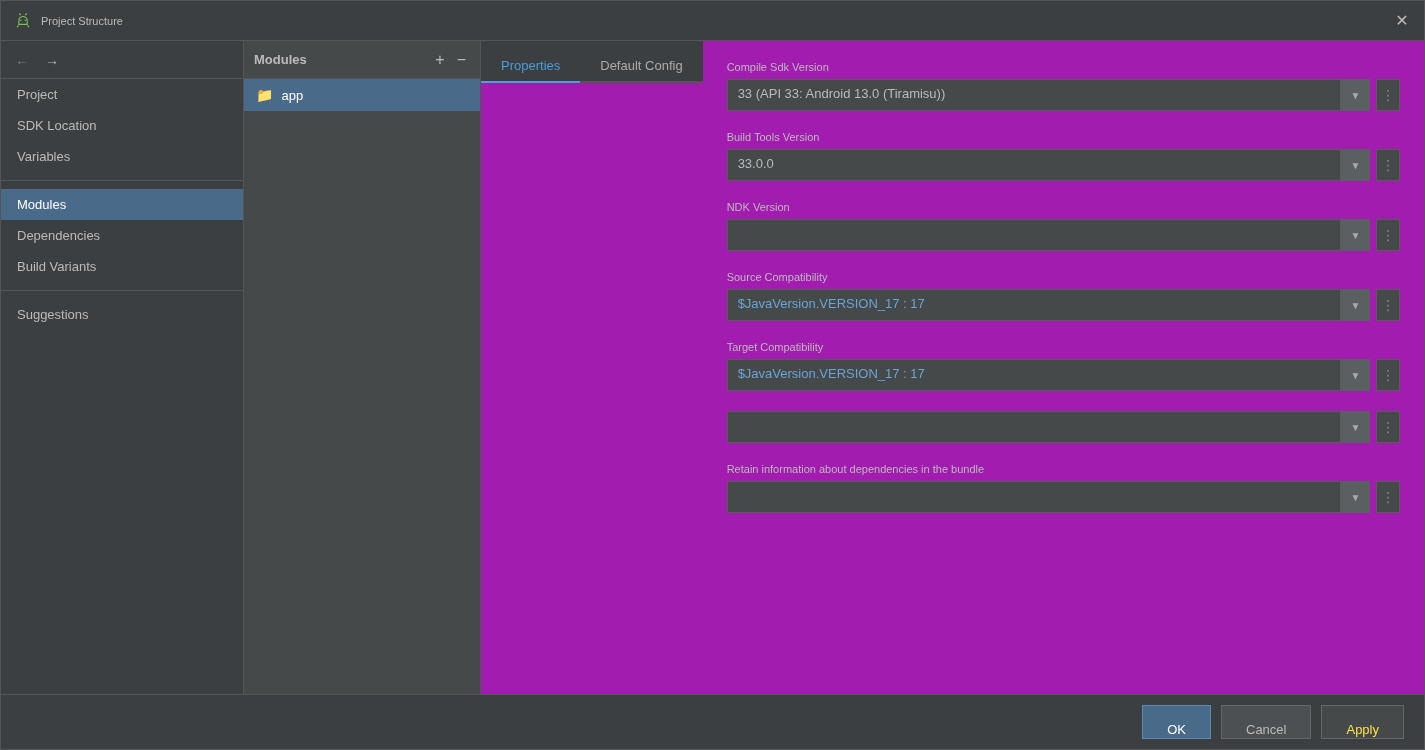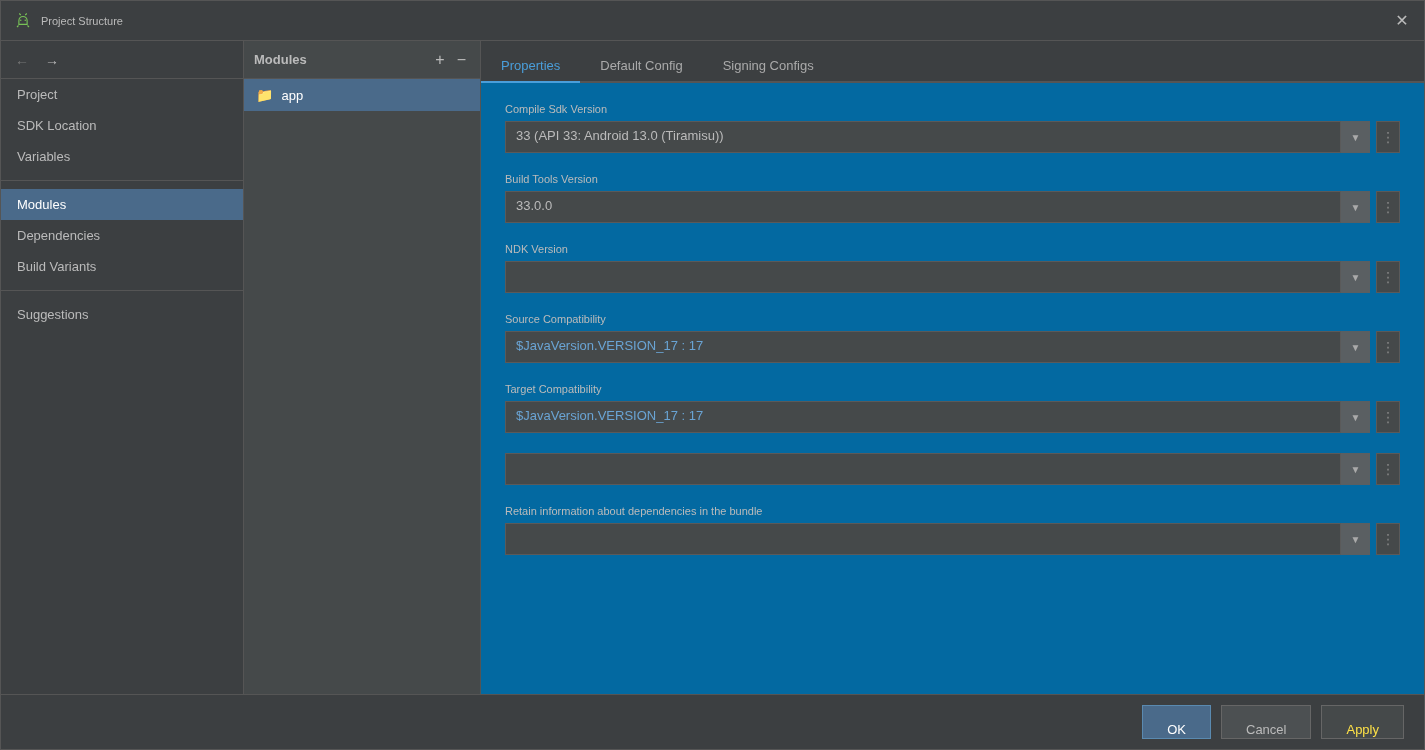--- a/index.html
+++ b/index.html
@@ -166,23 +166,22 @@
     }
 
     .folder-icon {
       font-size: 14px;
       color: #6aa4d4;
     }
 
     
     .main-panel {
       flex: 1;
-      background: #0369a1;
-      display: flex;
-      flex-direction: column;
+      background: #a21caf;
+      display: flex;
       overflow: hidden;
     }
 
     .tabs-bar {
       height: 42px;
       display: flex;
       align-items: flex-end;
       border-bottom: 2px solid #555;
       background: #3c3f41;
       flex-shrink: 0;
@@ -380,23 +379,20 @@
 
     <div class="main-panel">
 
       <div class="tabs-bar">
         <div class="tab active">
           <span>Properties</span>
         </div>
         <div class="tab">
           <span>Default Config</span>
         </div>
-        <div class="tab">
-          <span>Signing Configs</span>
-        </div>
       </div>
 
       <div class="form-content">
 
         <div class="form-group">
           <label class="form-label">Compile Sdk Version</label>
           <div class="form-row">
             <div class="select-wrapper">
               <div class="form-select">
                 <span>33  (API 33: Android 13.0 (Tiramisu))</span>

